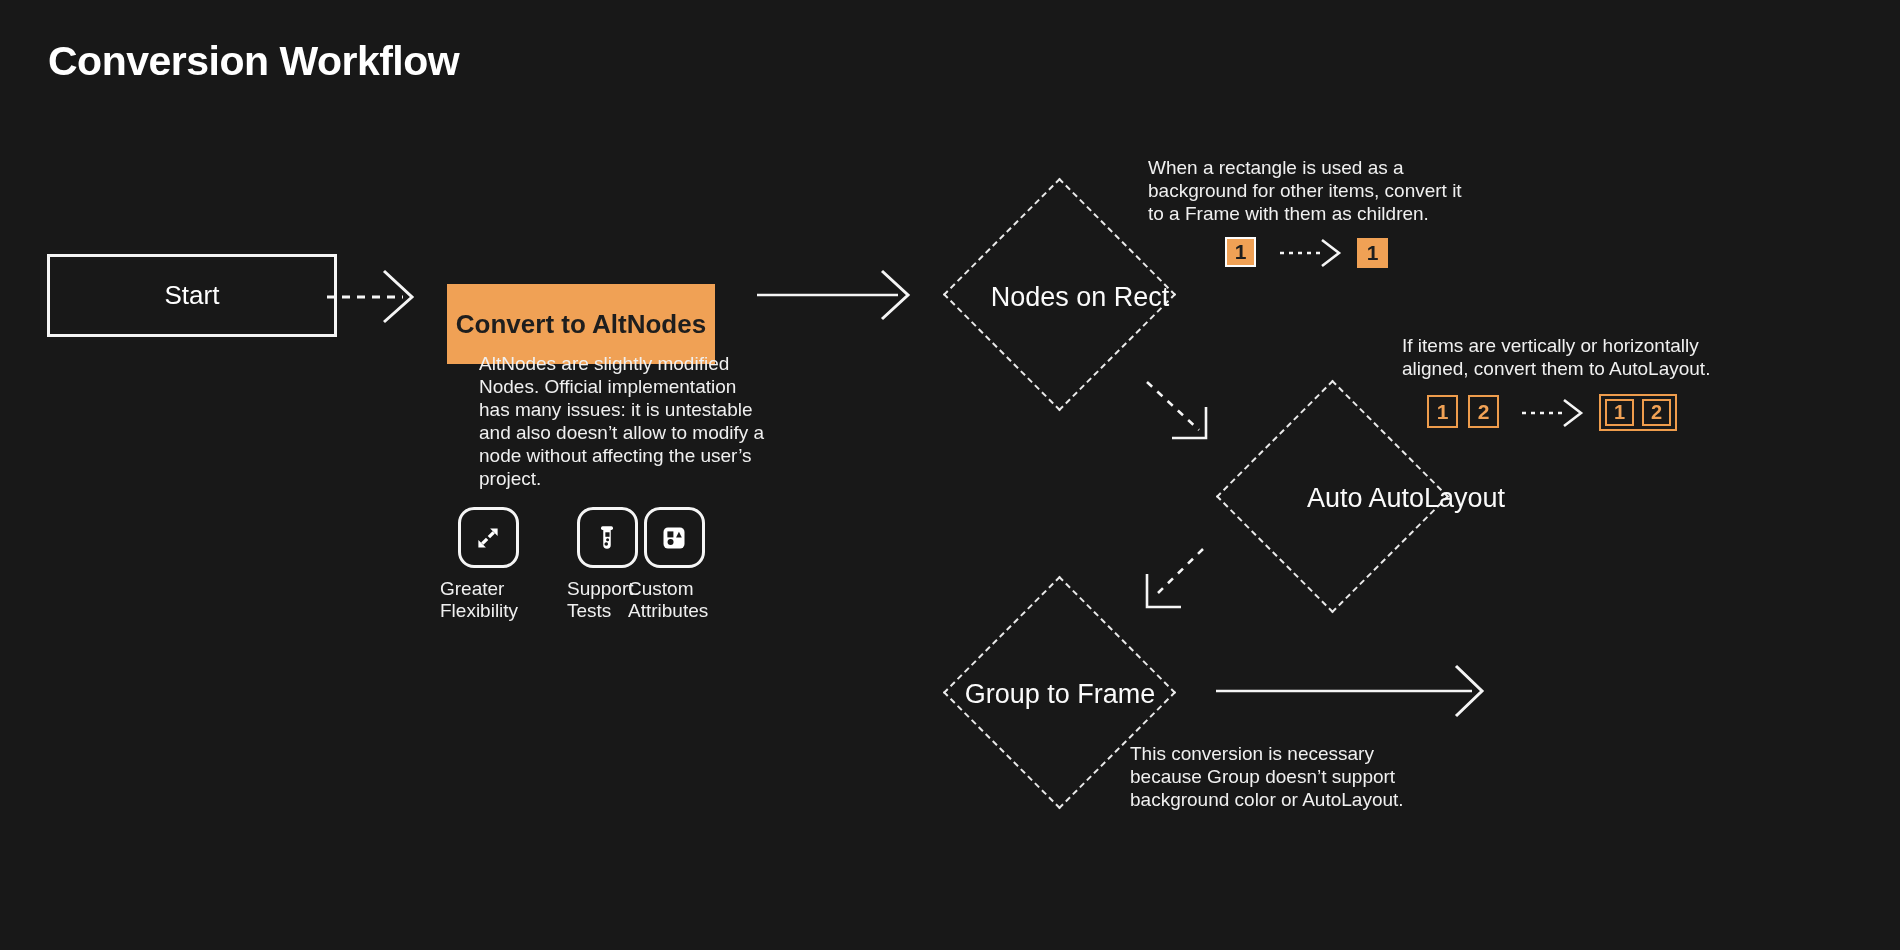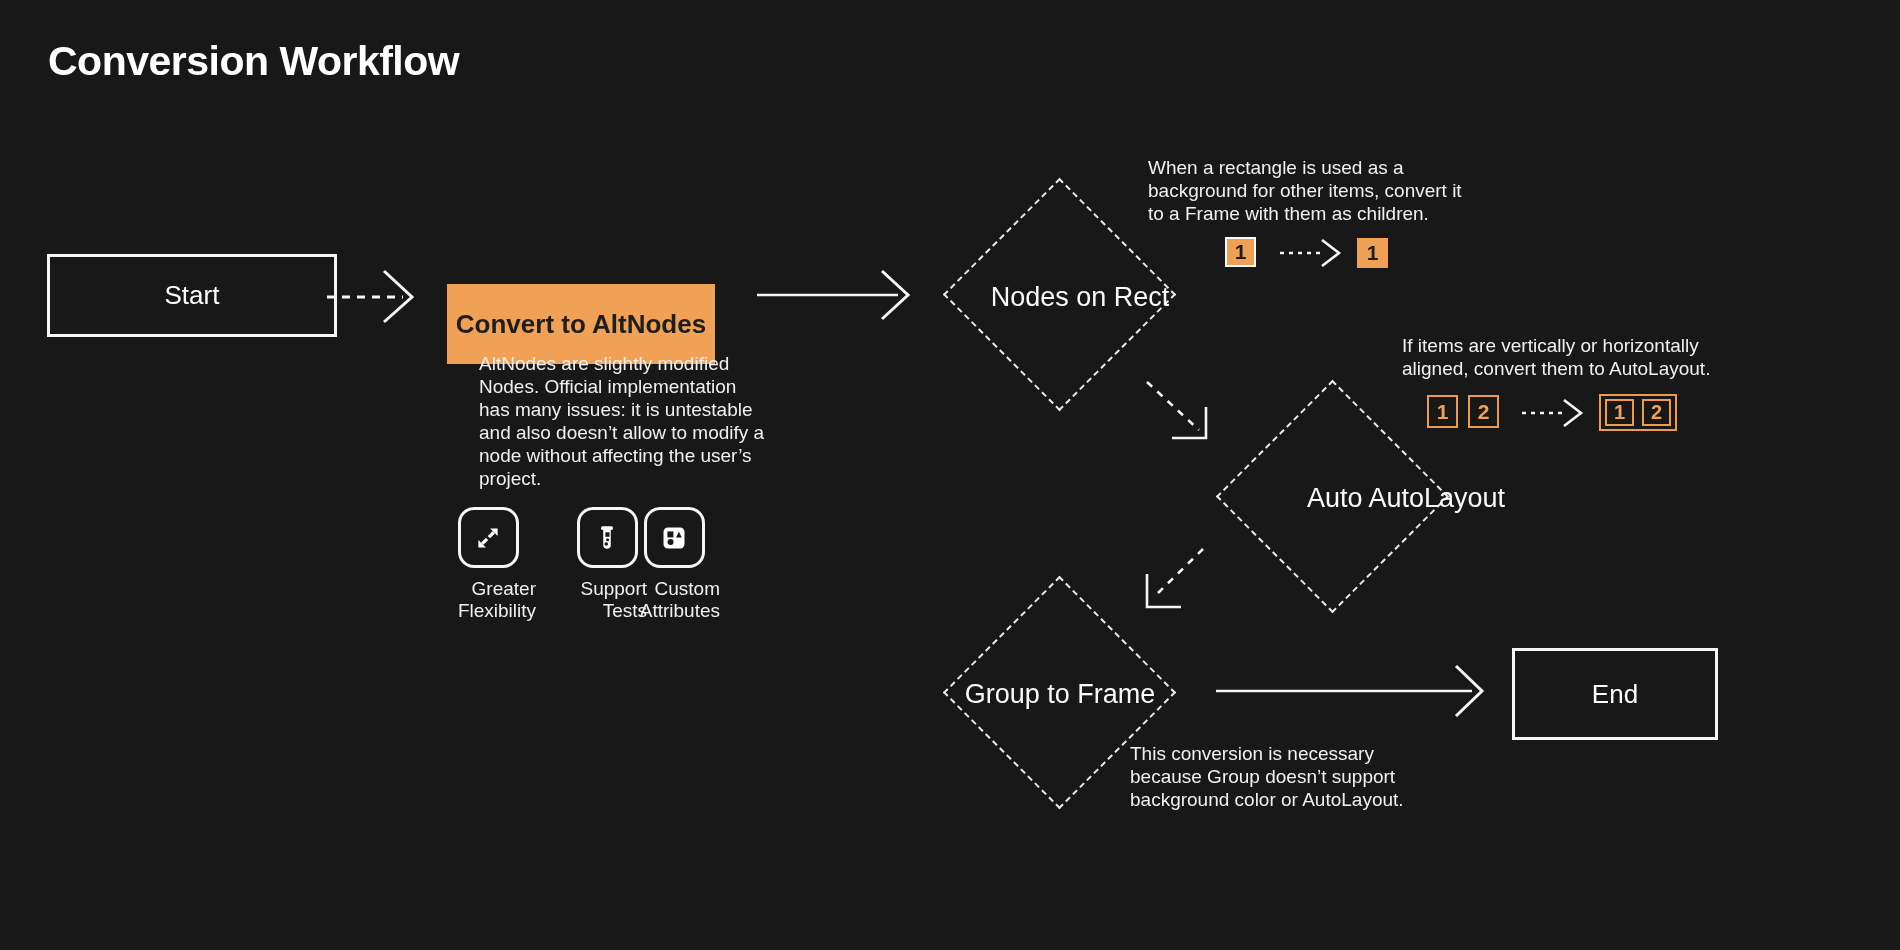--- a/index.html
+++ b/index.html
@@ -42,21 +42,21 @@
   #note-group{left:1130px;top:742px;width:296px;}
   
   .feature{position:absolute;top:507px;display:flex;flex-direction:column;align-items:center;}
   #feature-0{left:440px;width:96px;}
   #feature-1{left:567px;width:80px;}
   #feature-2{left:628px;width:92px;}
   .icon-tile{
     width:61px;height:61px;border:3px solid #F5F5F5;border-radius:16px;
     display:flex;align-items:center;justify-content:center;box-sizing:border-box;
   }
-  .feature-label{margin-top:10px;font-size:19px;line-height:22px;text-align:right;color:#F0F0F0;}
+  .feature-label{margin-top:10px;font-size:19px;line-height:22px;text-align:left;color:#F0F0F0;}
   
   .chip{
     position:absolute;display:flex;align-items:center;justify-content:center;
     font-size:21px;font-weight:700;box-sizing:border-box;
   }
   .chip-filled{background:#F0A155;color:#1E1E1E;}
   .chip-filled-stroked{background:#F0A155;color:#1E1E1E;border:2px solid #FDFDFD;}
   .chip-outlined{border:2px solid #EE9C4C;color:#F0A155;background:transparent;}
   #chip-rect-before{left:1225px;top:237px;width:31px;height:30px;}
   #chip-rect-after{left:1357px;top:238px;width:31px;height:30px;}
@@ -199,17 +199,14 @@
     <div class="mini">
       <span>1</span>
     </div>
     <div class="mini">
       <span>2</span>
     </div>
   </div>
 
   <div class="note" id="note-group">This conversion is necessary because Group doesn’t support background color or AutoLayout.</div>
 
-  <div class="term-box" id="end-box">
-    <span>End</span>
-  </div>
 
 </div>
 
 </body></html>

